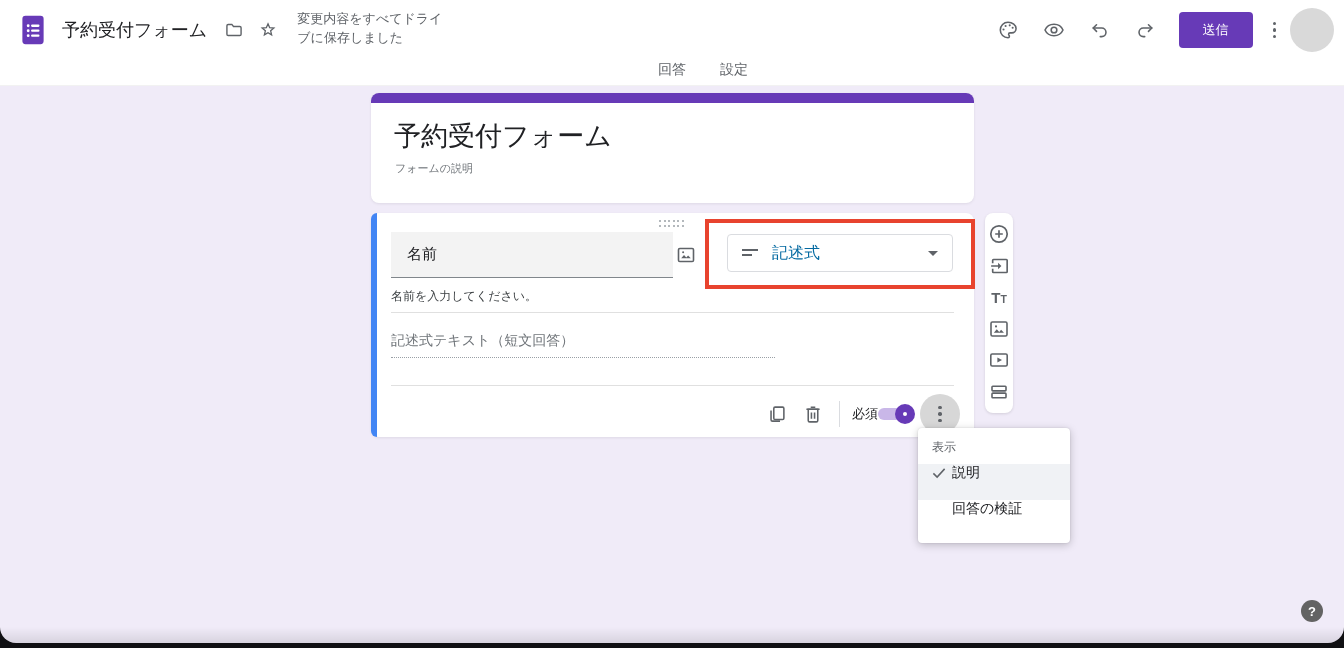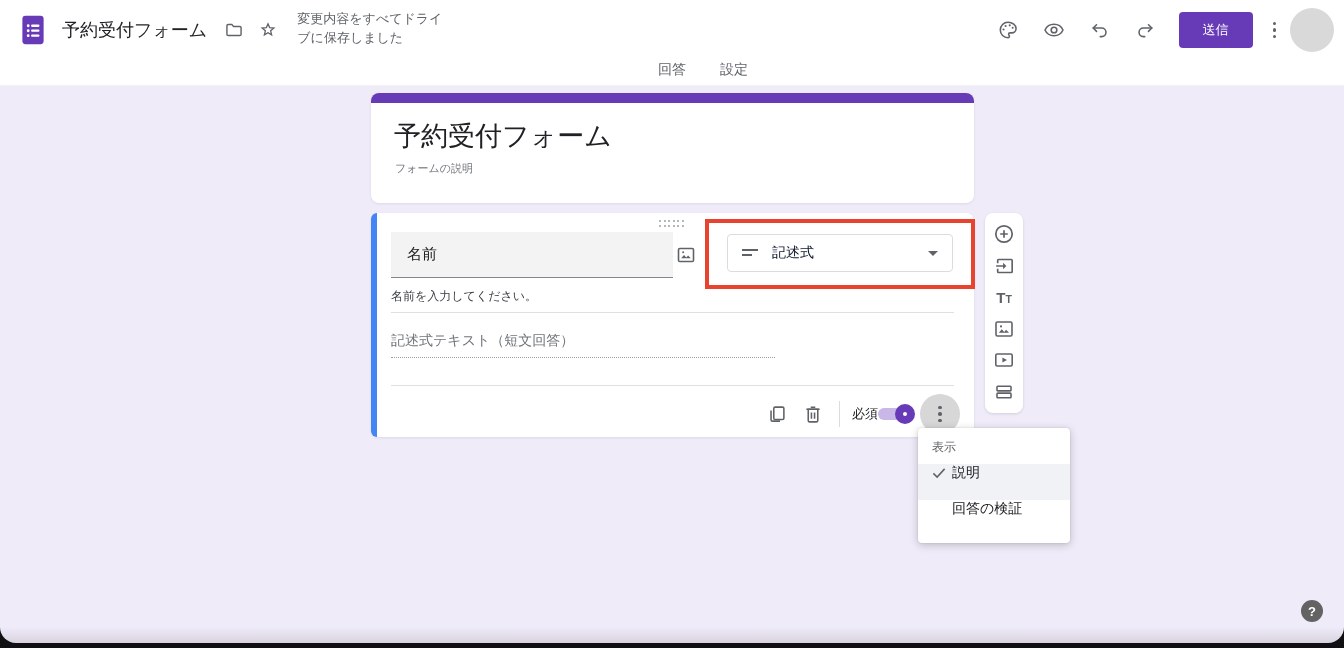--- a/index.html
+++ b/index.html
@@ -53,21 +53,21 @@
             font-size:15px; color:#202124; cursor:text; }
   .q-img-btn { position:absolute; left:303px; top:30px; width:24px; height:24px; cursor:pointer; }
   .annot-box { position:absolute; left:334px; top:6px; width:270px; height:70px;
             border:4px solid #e8432e; }
   .type-select { position:absolute; left:356px; top:21px; width:226px; height:38px; background:#fff;
             border:1px solid #dadce0; border-radius:4px; display:flex; align-items:center;
             padding:0 14px; cursor:pointer; }
   .short-text-ic { width:16px; height:10px; position:relative; margin-right:14px; flex:none; }
   .short-text-ic::before { content:""; position:absolute; top:1px; left:0; width:16px; height:2px; background:#5f6368; }
   .short-text-ic::after  { content:""; position:absolute; top:6px; left:0; width:10px; height:2px; background:#5f6368; }
-  .type-label { font-size:14px; color:#0f172a; }
+  .type-label { font-size:16px; color:#0369a1; }
   .caret { margin-left:auto; width:0; height:0; border-left:5px solid transparent;
             border-right:5px solid transparent; border-top:5px solid #5f6368; }
   .q-desc { position:absolute; left:20px; top:75px; font-size:12px; color:#3c4043; cursor:text; }
   .divider { position:absolute; left:20px; right:20px; height:1px; background:#e0e0e0; }
   .div1 { top:99px; } .div2 { top:172px; }
   .answer-ph { position:absolute; left:20px; top:110px; font-size:14px; color:#70757a;
             padding-bottom:7px; width:384px; border-bottom:1px dotted #9aa0a6;margin-top:9px; }
   .q-footer { position:absolute; right:14px; top:180px; height:42px; display:flex; align-items:center; }
   .foot-btn { width:36px; height:36px; display:flex; align-items:center; justify-content:center;
             border-radius:50%; cursor:pointer; }
@@ -75,21 +75,21 @@
   .req-label { font-size:13px; color:#202124; }
   .toggle { position:relative; width:34px; height:12px; border-radius:7px; background:#c9b7e8; cursor:pointer; margin-right:8px; }
   .toggle .knob { position:absolute; right:-3px; top:-4px; width:20px; height:20px; border-radius:50%;
             background:#673ab7; display:flex; align-items:center; justify-content:center; }
   .toggle .knob::after { content:""; width:4px; height:4px; border-radius:50%; background:#fff; }
   .more-circle { width:40px; height:40px; border-radius:50%; background:#d7d7d7; display:flex;
             flex-direction:column; gap:3px; align-items:center; justify-content:center; cursor:pointer; }
   .more-circle i { width:3.5px; height:3.5px; border-radius:50%; background:#5f6368; }
 
   
-  .side-toolbar { position:absolute; left:985px; top:213px; width:38px; height:200px; background:#fff;
+  .side-toolbar { position:absolute; left:985px; top:213px; width:28px; height:200px; background:#fff;
             border-radius:8px; box-shadow:0 1px 3px rgba(0,0,0,0.12); display:flex; flex-direction:column;
             align-items:center; justify-content:space-between; padding:9px 0; }
   .side-btn { width:24px; height:24px; display:flex; align-items:center; justify-content:center; cursor:pointer; }
   .tt { font-size:15px; color:#5f6368; font-weight:bold; letter-spacing:0; line-height:1; }
   .tt small { font-size:10.5px; font-weight:bold; }
 
   
   .ctx-menu { position:absolute; left:918px; top:428px; width:152px; background:#fff; border-radius:4px;
             box-shadow:0 2px 8px rgba(0,0,0,0.22), 0 0 2px rgba(0,0,0,0.12); padding:7px 0; z-index:5; }
   .ctx-header { font-size:12px; color:#5f6368; padding:4px 14px 8px; }

